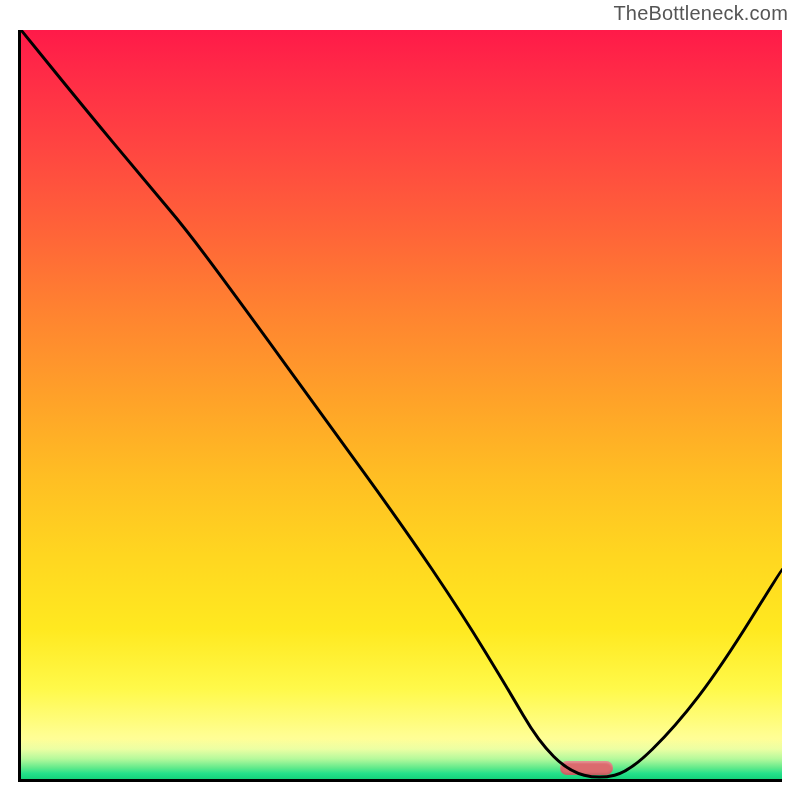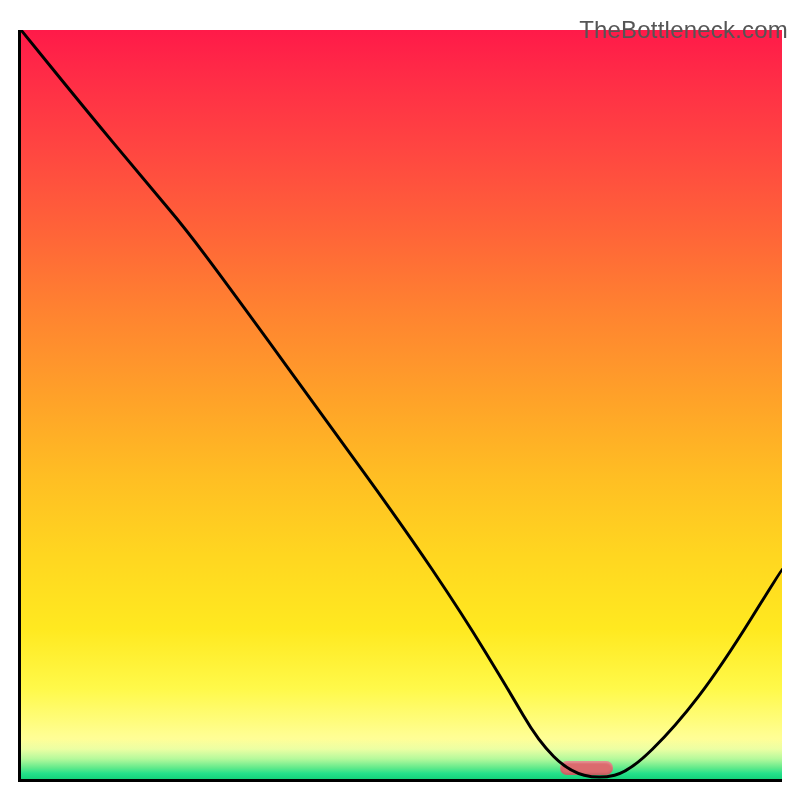--- a/index.html
+++ b/index.html
@@ -11,23 +11,23 @@
     font-family: Arial, Helvetica, sans-serif;
     overflow: hidden;
   }
   .container {
     position: relative;
     width: 800px;
     height: 800px;
   }
   .watermark {
     position: absolute;
-    top: 16px;
+    top: 2px;
     right: 12px;
-    font-size: 24px;
+    font-size: 20px;
     font-weight: 500;
     color: #555;
     letter-spacing: 0.2px;
     z-index: 30;
   }
   .plot-frame {
     position: absolute;
     left: 18px;
     top: 30px;
     width: 764px;

